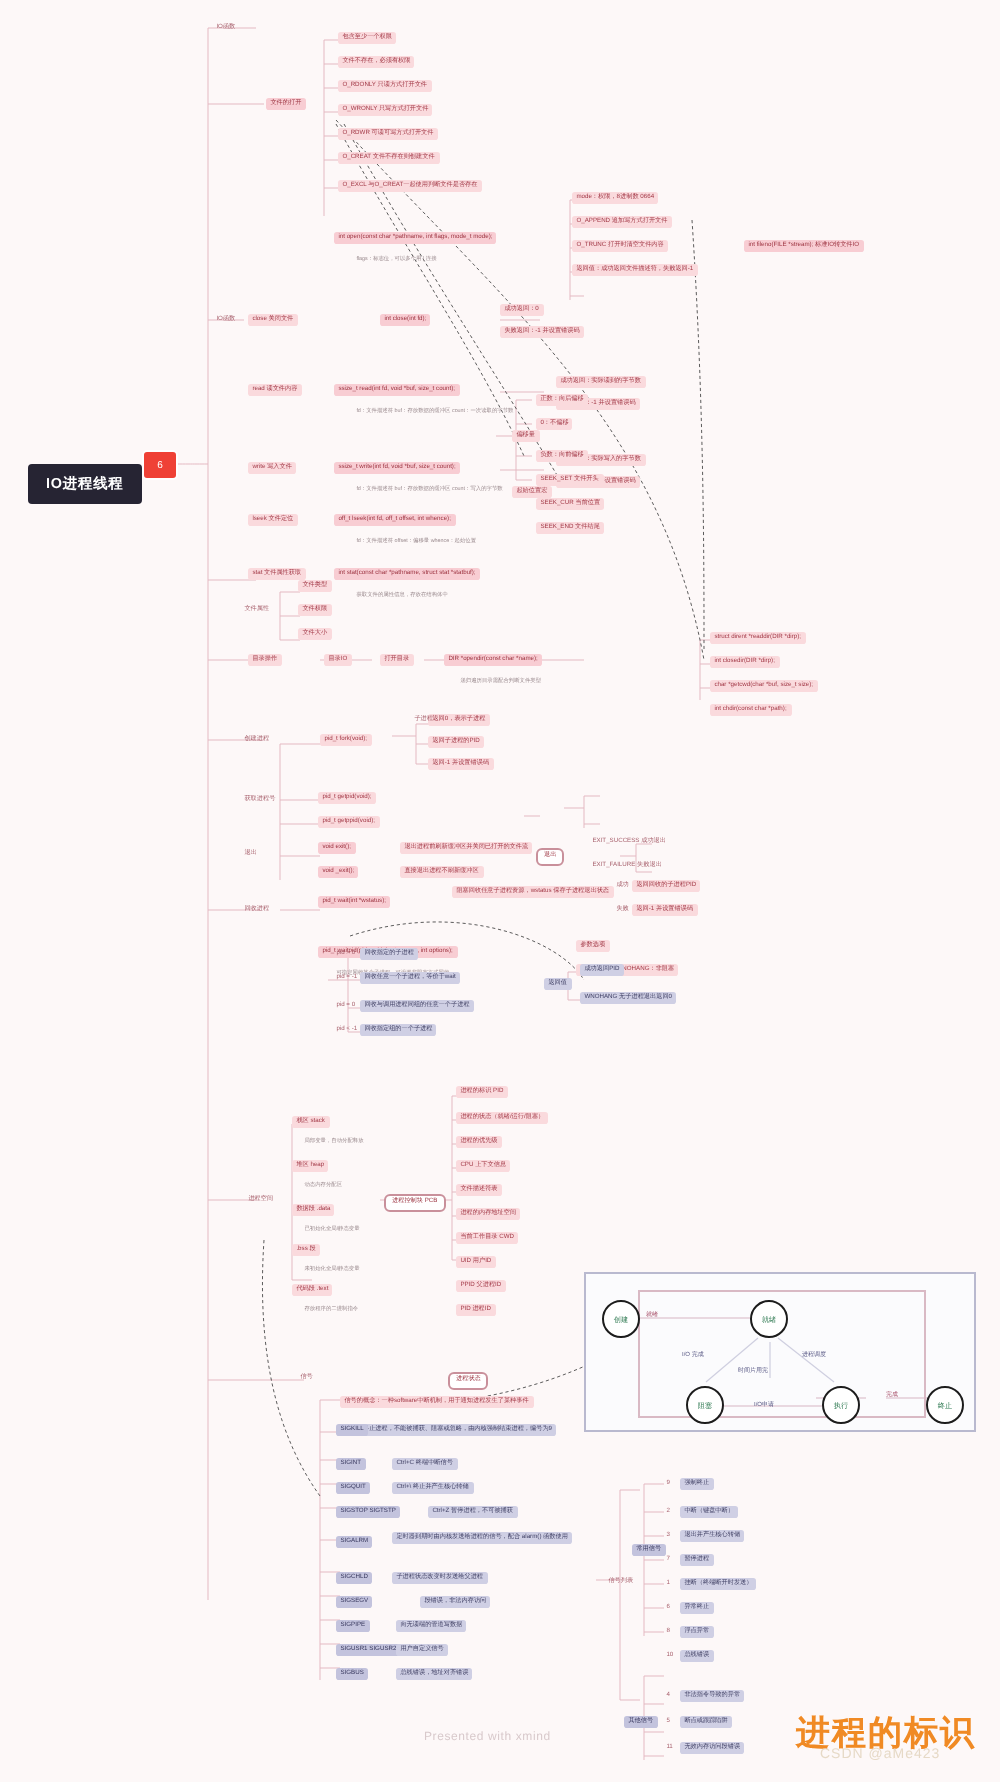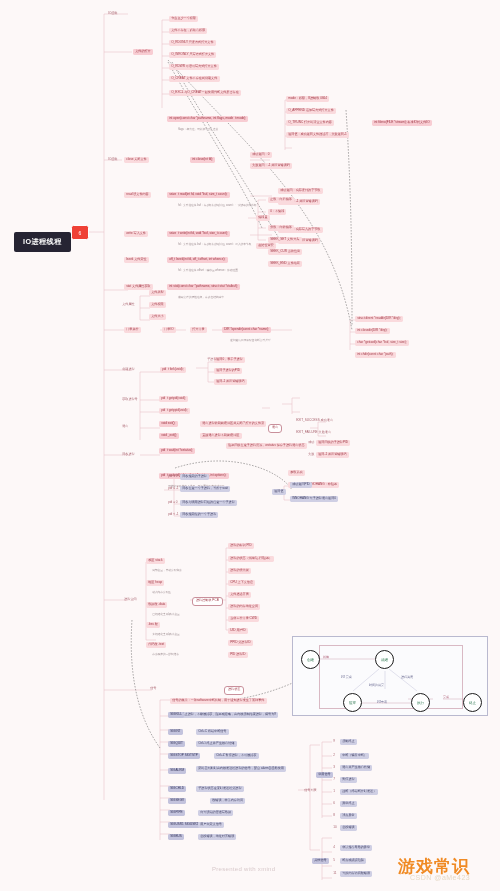--- a/index.html
+++ b/index.html
@@ -340,16 +340,16 @@
     <div class="st" style="left:170px;top:56px">终止</div>
     <div class="stlbl pink" style="left:30px;top:18px">就绪</div>
     <div class="stlbl" style="left:108px;top:38px">进程调度</div>
     <div class="stlbl" style="left:76px;top:46px">时间片用完</div>
     <div class="stlbl" style="left:84px;top:63px">I/O申请</div>
     <div class="stlbl" style="left:48px;top:38px">I/O 完成</div>
     <div class="stlbl pink" style="left:150px;top:58px">完成</div>
   </div>
 
   <div class="wm-xmind">Presented with xmind</div>
-  <div class="wm-big">游戏常识</div>
+  <div class="wm-big">进程的标识</div>
   <div class="wm-sub">CSDN @aMe423</div>
 
 </div>
 
 </body></html>

